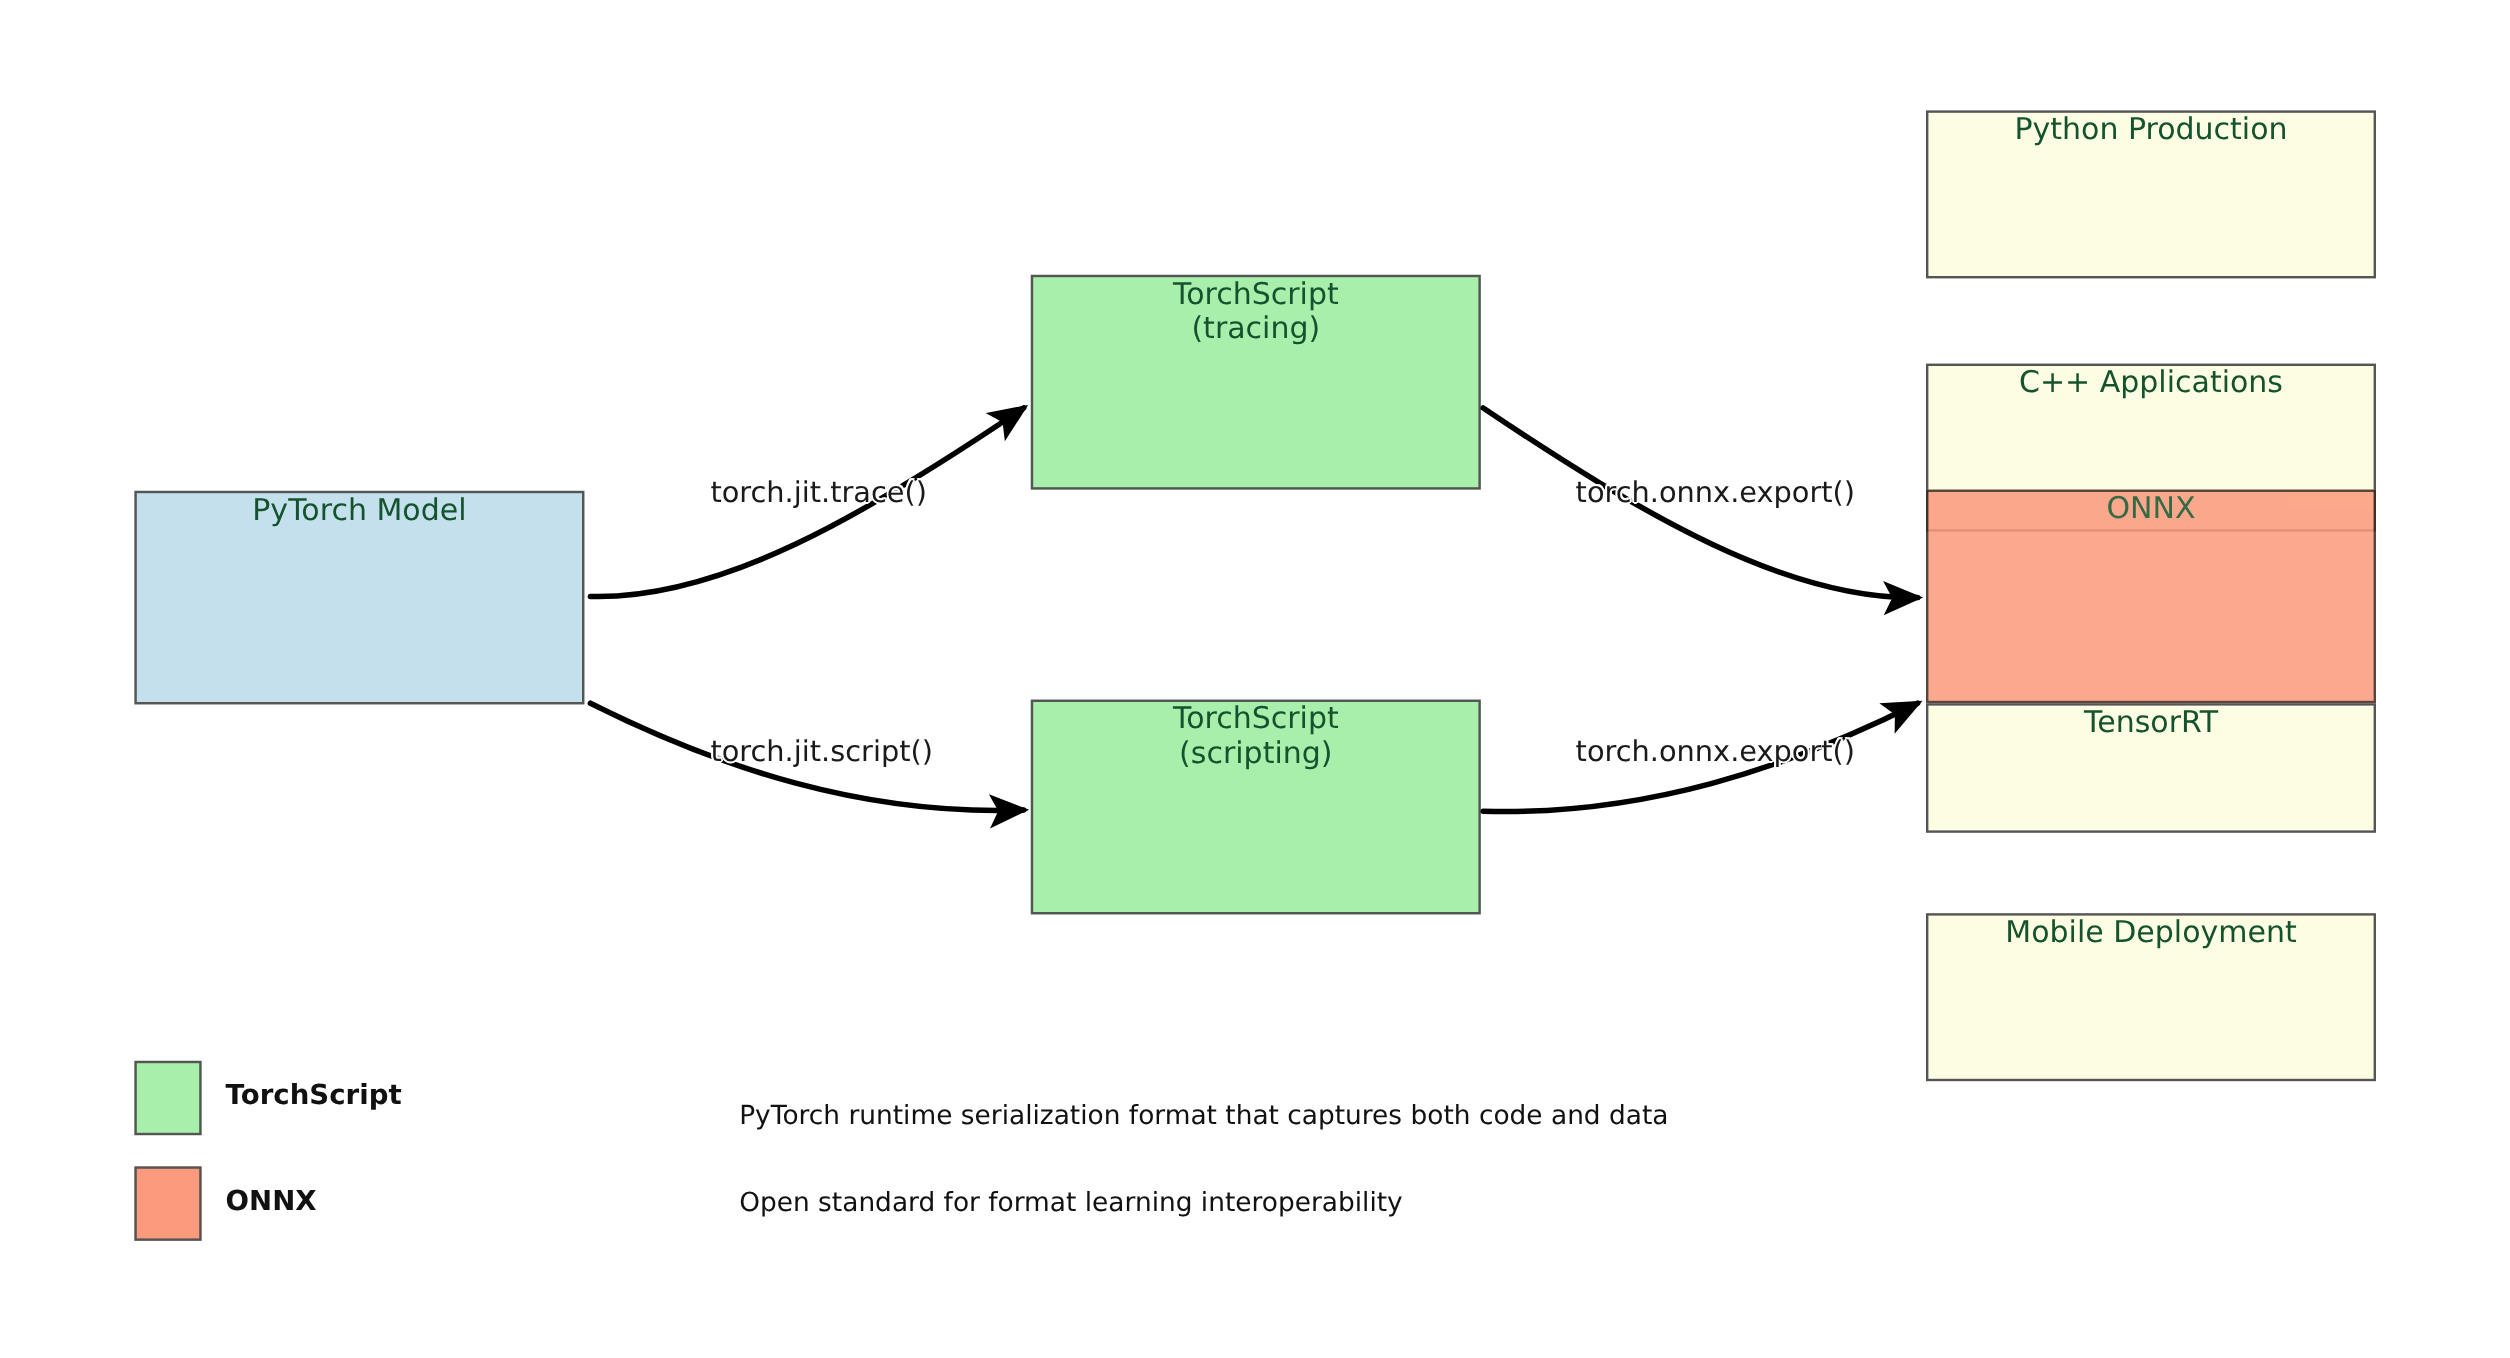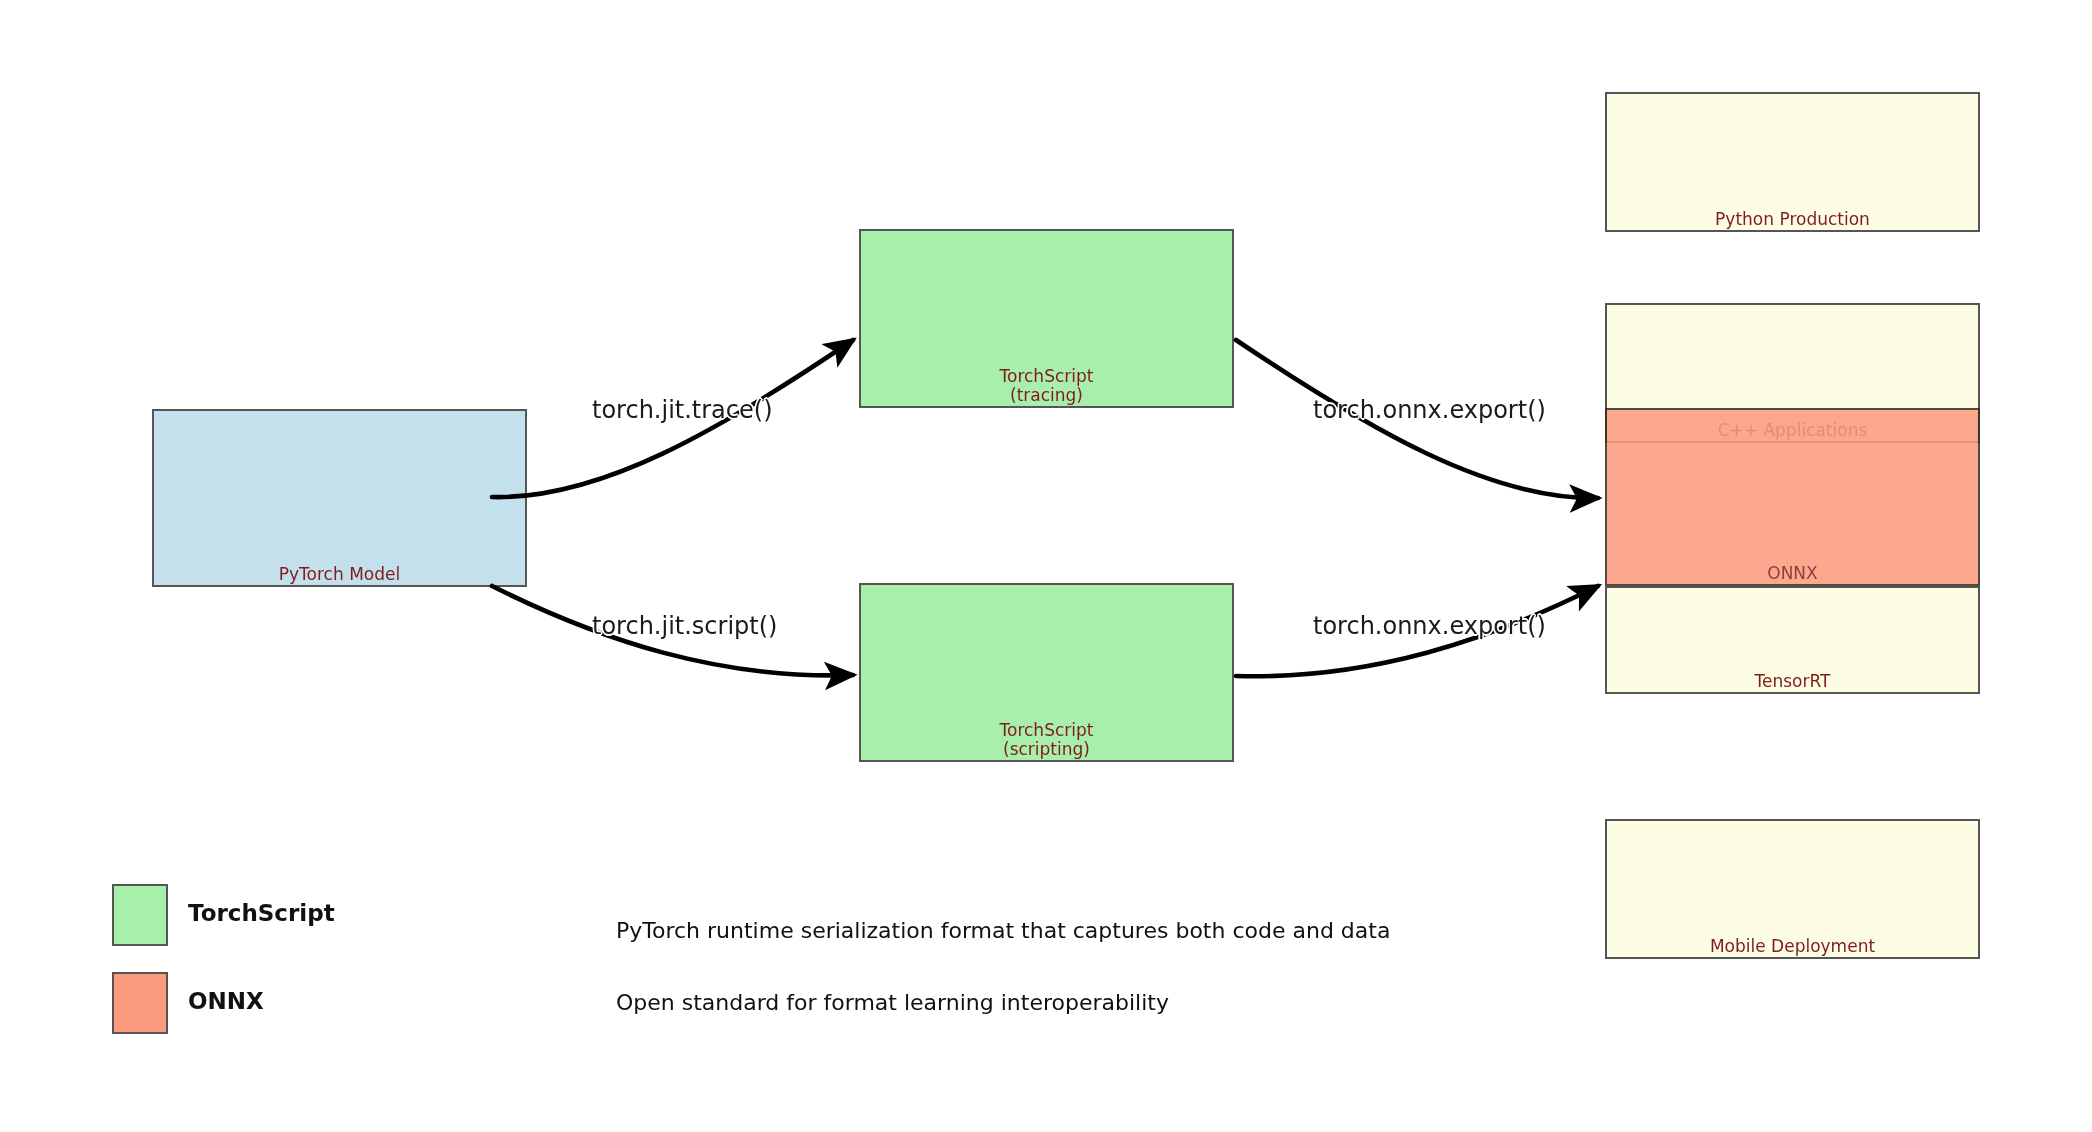--- a/index.html
+++ b/index.html
@@ -34,25 +34,25 @@
     font-size: 30px;
     color: #1a1a1a;
     font-family: "DejaVu Sans", sans-serif;
     letter-spacing: 0.2px;
   }
   .node {
     position: absolute;
     box-sizing: border-box;
     border: 2.5px solid #555555;
     display: flex;
-    align-items: flex-end;
+    align-items: flex-start;
     justify-content: center;
     text-align: center;
-    font-size: 17px;
-    color: #7f1d1d;
+    font-size: 25px;
+    color: #14532d;
     line-height: 1.15;
     font-family: "DejaVu Sans", sans-serif;
   }
   .node-label {
     white-space: pre-line;
     pointer-events: none;
   }
   .edge-label {
     position: absolute;
     font-size: 24px;
@@ -86,41 +86,41 @@
     font-family: "DejaVu Sans", sans-serif;
   }
 </style>
 </head>
 <body>
 
 <div id="canvas">
 
 
   <div id="nodes-layer">
-      <div class="node" style="left: 112px; top: 409px; width: 375px; height: 178px; background: rgb(195, 224, 236); border-color: rgb(85, 85, 85); margin-left: 40px;">
+      <div class="node" style="left: 112px; top: 409px; width: 375px; height: 178px; background: rgb(195, 224, 236); border-color: rgb(85, 85, 85);">
         <span class="node-label">PyTorch Model</span>
       </div>
       <div class="node" style="left: 859px; top: 229px; width: 375px; height: 179px; background: rgb(169, 239, 172); border-color: rgb(85, 85, 85);">
         <span class="node-label">TorchScript
 (tracing)</span>
       </div>
       <div class="node" style="left: 859px; top: 583px; width: 375px; height: 179px; background: rgb(169, 239, 172); border-color: rgb(85, 85, 85);">
         <span class="node-label">TorchScript
 (scripting)</span>
       </div>
       <div class="node" style="left: 1605px; top: 92px; width: 375px; height: 140px; background: rgb(253, 253, 228); border-color: rgb(85, 85, 85);">
         <span class="node-label">Python Production</span>
       </div>
       <div class="node" style="left: 1605px; top: 303px; width: 375px; height: 140px; background: rgb(253, 253, 228); border-color: rgb(85, 85, 85);">
         <span class="node-label">C++ Applications</span>
       </div>
       <div class="node" style="left: 1605px; top: 586px; width: 375px; height: 108px; background: rgb(253, 253, 228); border-color: rgb(85, 85, 85);">
         <span class="node-label">TensorRT</span>
       </div>
-      <div class="node" style="left: 1605px; top: 819px; width: 375px; height: 140px; background: rgb(253, 253, 228); border-color: rgb(85, 85, 85);">
+      <div class="node" style="left: 1605px; top: 761px; width: 375px; height: 140px; background: rgb(253, 253, 228); border-color: rgb(85, 85, 85);">
         <span class="node-label">Mobile Deployment</span>
       </div>
       <div class="node" style="left: 1605px; top: 408px; width: 375px; height: 178px; background: rgb(251, 154, 125); border-color: rgb(58, 42, 32); z-index: 5; opacity: 0.86;">
         <span class="node-label">ONNX</span>
       </div>
     </div>
 
   <svg id="diagram-svg" viewBox="0 0 2092 1132" xmlns="http://www.w3.org/2000/svg">
     <defs>
       <marker id="arrowhead" markerWidth="9" markerHeight="9" refX="6.2" refY="3.1" orient="auto" markerUnits="strokeWidth">

